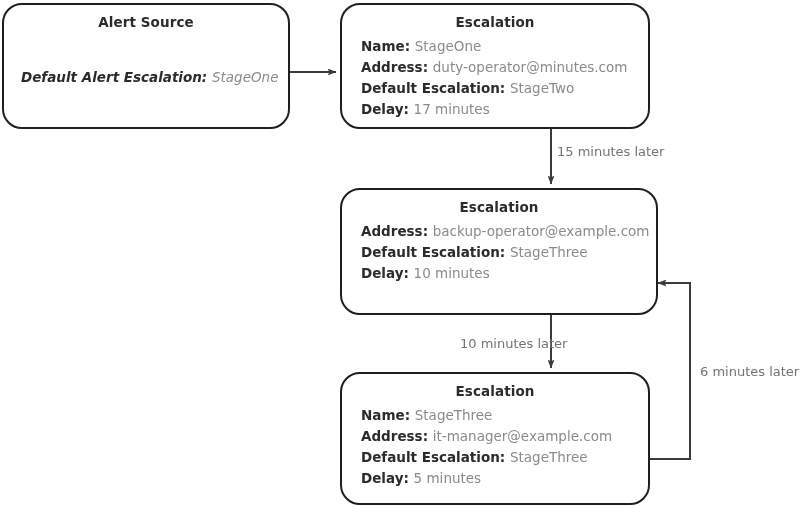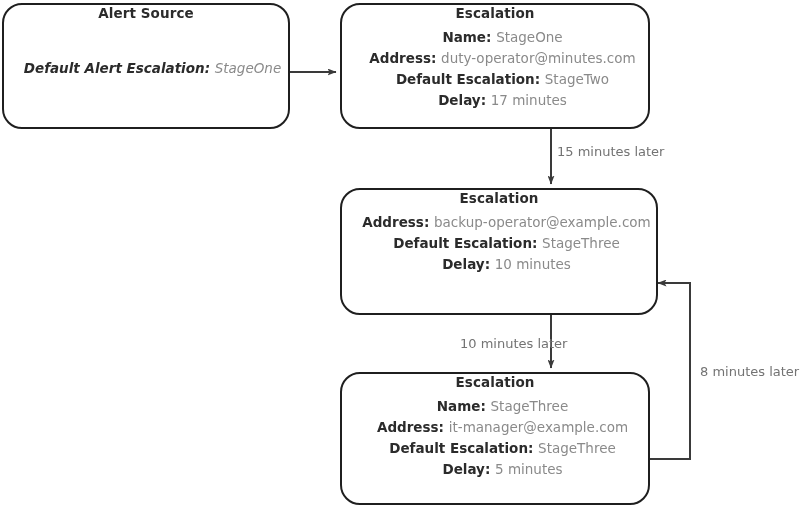--- a/index.html
+++ b/index.html
@@ -41,28 +41,28 @@
     border: 2px solid #1f1f1f;
     border-radius: 20px;
   }
 
   .node-title {
     text-align: center;
     font-weight: bold;
     font-size: 13.5px;
     color: #2b2b2b;
     letter-spacing: 0.1px;
+    margin-top: 9px;
     line-height: 16px;
   }
 
   .node-body {
     margin-top: 6px;
     padding-left: 19px;
     padding-right: 4px;
-    text-align: center;
   }
 
   .field {
     font-size: 13.5px;
     line-height: 21px;
     white-space: nowrap;
   }
 
   .field .k {
     font-weight: bold;
@@ -177,15 +177,15 @@
       <div class="field">
         <span class="k">Delay</span><span class="k">: </span><span class="v">5 minutes</span>
       </div>
     </div>
   </div>
 
   <div class="edge-label" style="left:557px; top:144px;">15 minutes later</div>
 
   <div class="edge-label" style="left:424px; top:336px;margin-left:36px;">10 minutes later</div>
 
-  <div class="edge-label" style="left:700px; top:364px;">8 minutes later</div>
+  <div class="edge-label" style="left:700px; top:364px;">6 minutes later</div>
 
 </div>
 
 </body></html>

